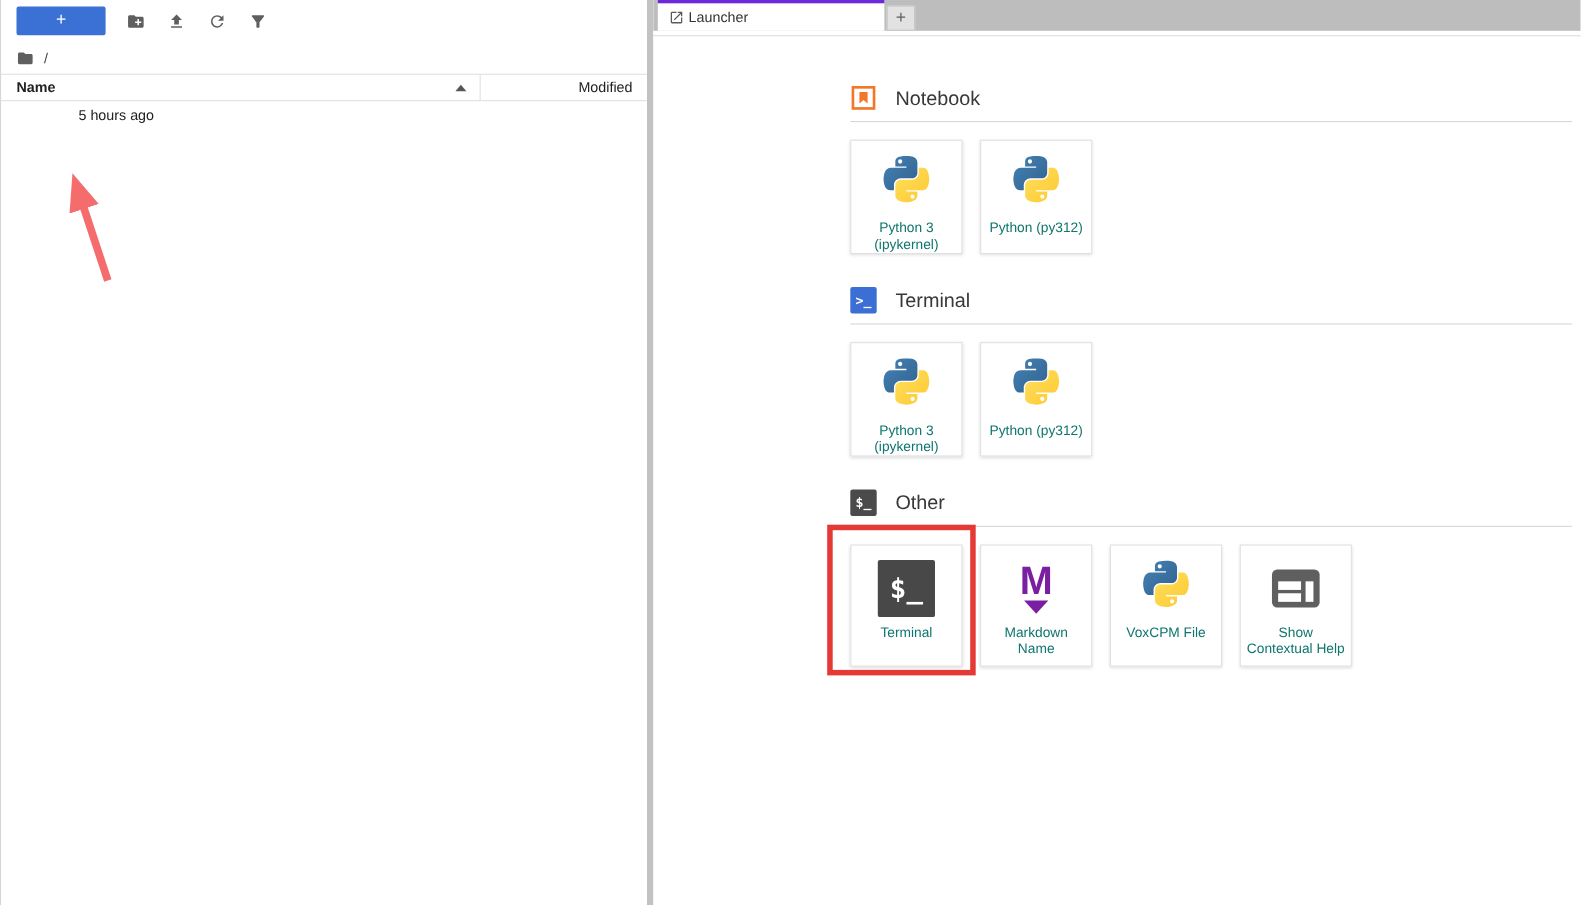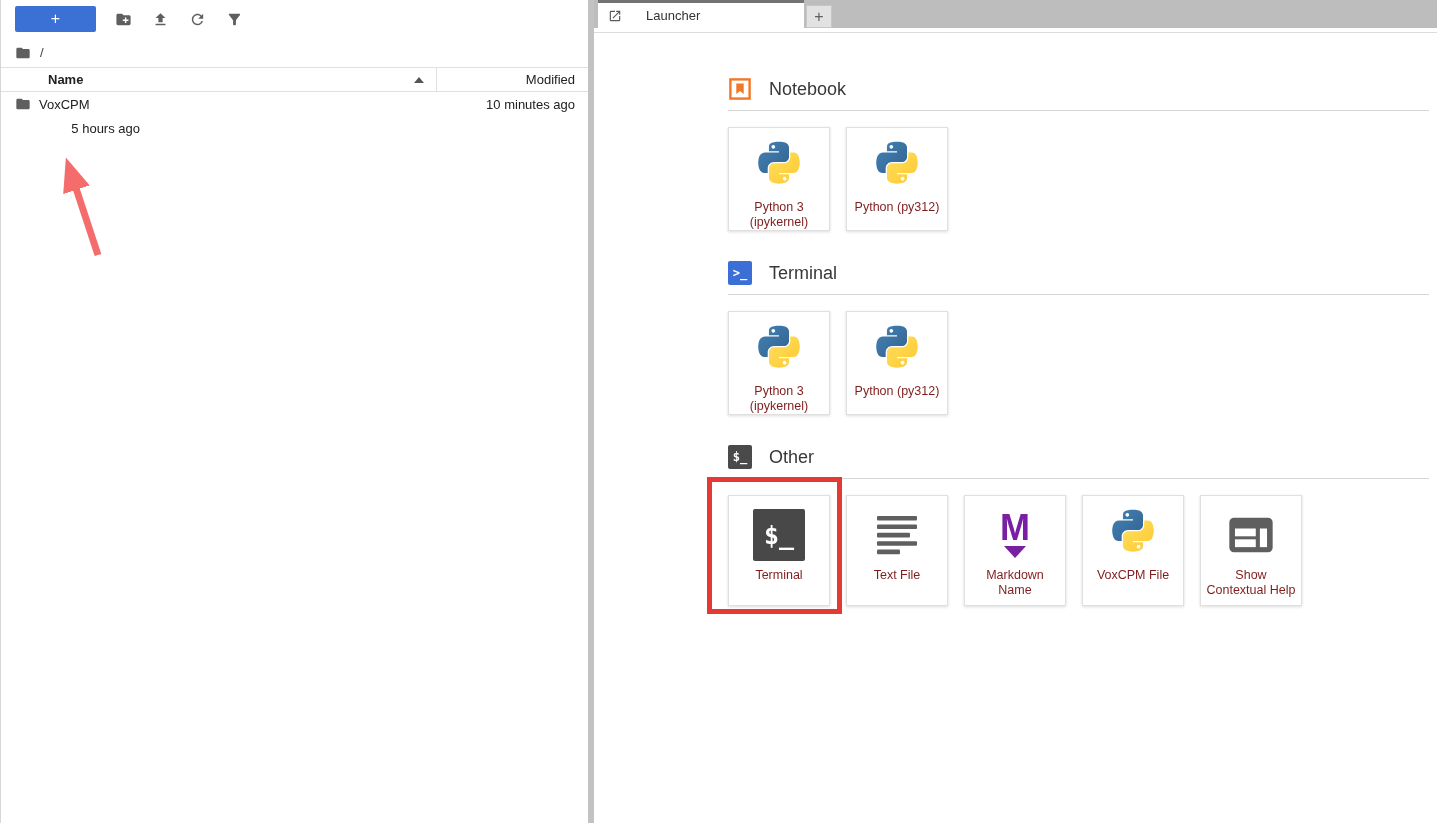--- a/index.html
+++ b/index.html
@@ -9,59 +9,59 @@
 
   
   .filebrowser { width:588px; height:823px; position:relative; background:#fff; border-left:1px solid #d7d7d7; flex:none; }
   .fb-toolbar { display:flex; align-items:center; height:38px; padding-left:14px; }
   .new-launcher-btn { width:81px; height:26px; background:#3b70d4; color:#fff; border:none; border-radius:2px;
       font-size:16px; line-height:26px; text-align:center; cursor:pointer; }
   .tool-btn { width:20px; height:20px; margin-left:17px; display:flex; align-items:center; justify-content:center; cursor:pointer; }
   .tool-btn svg { width:17px; height:17px; fill:#5f5f5f; }
   .fb-breadcrumb { display:flex; align-items:center; gap:9px; height:30px; padding-left:14px; border-bottom:1px solid #e0e0e0; font-size:13px; color:#424242; }
   .fb-breadcrumb svg { width:16px; height:16px; fill:#5f5f5f; }
-  .fb-header { display:flex; align-items:center; height:24px; border-bottom:1px solid #e0e0e0; font-size:13px;padding-left:33px; }
+  .fb-header { display:flex; align-items:center; height:24px; border-bottom:1px solid #e0e0e0; font-size:13px; }
   .col-name { flex:1; display:flex; align-items:center; padding-left:14px; min-width:0; }
   .col-mod  { width:152px; text-align:right; padding-right:13px; flex:none; }
   .fb-header .col-name { font-weight:bold; }
   .fb-header .col-mod { border-left:1px solid #e0e0e0; height:100%; line-height:23px; }
   .sort-asc { width:0; height:0; border-left:5px solid transparent; border-right:5px solid transparent;
       border-bottom:6px solid #565656; margin-left:auto; margin-right:12px; }
   .fb-row { display:flex; align-items:center; height:24px; font-size:13px; cursor:pointer; }
   .fb-row .col-name { gap:8px; }
   .fb-row svg { width:16px; height:16px; flex:none; }
   .row-icon-folder { fill:#5f5f5f; }
   .row-icon-file { fill:none; stroke:#5f5f5f; stroke-width:1.6; }
   .fb-annotation-svg { position:absolute; left:0; top:0; pointer-events:none; }
   .fb-annotation-text { position:absolute; left:128px; top:257px; font-size:25px; color:#f56c6c; white-space:nowrap; pointer-events:none; }
 
   
   .splitter { width:6px; background:#c2c2c2; flex:none; cursor:col-resize; }
 
   
   .main { flex:1; display:flex; flex-direction:column; min-width:0; background:#fff; }
   .tabbar { height:28px; background:#bdbdbd; display:flex; align-items:stretch; padding-left:4px; flex:none; }
-  .tab-active { width:206px; background:#fff; border-top:3px solid #737373; display:flex; align-items:center; gap:24px;
+  .tab-active { width:206px; background:#fff; border-top:3px solid #6d28d9; display:flex; align-items:center; gap:4px;
       padding:0 10px; font-size:13px; color:#333; cursor:pointer; }
   .tab-active svg { width:14px; height:14px; fill:#5a5a5a; flex:none; }
   .tab-add { width:26px; height:23px; margin:5px 0 0 2px; background:#e2e2e2; border:1px solid #c6c6c6;
       display:flex; align-items:center; justify-content:center; font-size:16px; color:#5f5f5f; cursor:pointer; }
   .top-strip { height:5px; border-bottom:1px solid #dcdcdc; flex:none; }
   .launcher-body { flex:1; padding:44px 8px 0 134px; overflow:hidden; }
 
-  .section { margin-bottom:30px; }
+  .section { margin-bottom:30px;margin-left:45px; }
   .section-header { display:flex; align-items:center; gap:17px; height:24px; }
   .section-title { font-size:18px; color:#383838; }
   .section-divider { border-bottom:1px solid #d7d7d7; margin-top:9px; }
   .cards { display:flex; gap:16px; margin-top:16px; }
   .card { width:102px; height:104px; background:#fff; border:1px solid #e0e0e0; box-shadow:0 1px 3px rgba(0,0,0,.14);
       display:flex; flex-direction:column; align-items:center; padding-top:13px; cursor:pointer; position:relative; }
   .section-other .card { height:111px; }
   .card-icon { width:52px; height:52px; display:flex; align-items:center; justify-content:center; flex:none; }
-  .card-label { margin-top:7px; font-size:12.5px; color:#7f1d1d; text-align:center; line-height:1.2; padding:0 3px; }
+  .card-label { margin-top:7px; font-size:12.5px; color:#0f766e; text-align:center; line-height:1.2; padding:0 3px; }
 
   .badge { display:flex; align-items:center; justify-content:center; border-radius:2px;
       font-family:"DejaVu Sans Mono", monospace; font-weight:bold; color:#fff; }
   .badge-console { width:24px; height:24px; background:#3b6fd6; font-size:12px; }
   .badge-other { width:24px; height:24px; background:#4a4a4a; font-size:12px; }
   .badge-terminal-big { width:52px; height:52px; background:#484848; font-size:25px; }
 
   .highlight-box { position:absolute; left:-22px; top:-19px; width:135px; height:137px;
       border:5px solid #e53935; pointer-events:none; z-index:5; }
 </style>
@@ -121,29 +121,20 @@
     </div>
 
     <div class="fb-header">
       <div class="col-name">
         <span>Name</span>
         <span class="sort-asc"></span>
       </div>
       <div class="col-mod">Modified</div>
     </div>
 
-    <div class="fb-row">
-      <div class="col-name">
-        <svg viewBox="0 0 24 24" class="row-icon-folder">
-            <path d="M10 4H4c-1.1 0-1.99.9-1.99 2L2 18c0 1.1.9 2 2 2h16c1.1 0 2-.9 2-2V8c0-1.1-.9-2-2-2h-8l-2-2z"></path>
-          </svg>
-        <span>VoxCPM</span>
-      </div>
-      <div class="col-mod">10 minutes ago</div>
-    </div>
 
     <div class="fb-row">
       <div class="col-mod">5 hours ago</div>
     </div>
 
     <svg class="fb-annotation-svg" width="588" height="823" viewBox="0 0 588 823">
       <defs>
         <marker id="redArrowHead" markerUnits="userSpaceOnUse" markerWidth="34" markerHeight="28" refX="24" refY="14" orient="auto">
           <polygon points="0 0, 34 14, 0 28" fill="#f56c6c"></polygon>
         </marker>
@@ -233,32 +224,20 @@
         <div class="cards">
 
           <div class="card">
             <div class="highlight-box"></div>
             <span class="card-icon">
               <span class="badge badge-terminal-big">$_</span>
               </span>
             <div class="card-label">Terminal</div>
           </div>
 
-          <div class="card">
-            <span class="card-icon">
-              <svg width="52" height="52" viewBox="0 0 52 52" fill="#5f5f5f">
-                <rect x="6" y="7" width="40" height="4.6" rx="1"></rect>
-                <rect x="6" y="15.4" width="40" height="4.6" rx="1"></rect>
-                <rect x="6" y="23.8" width="33" height="4.6" rx="1"></rect>
-                <rect x="6" y="32.2" width="40" height="4.6" rx="1"></rect>
-                <rect x="6" y="40.6" width="23" height="4.6" rx="1"></rect>
-              </svg>
-              </span>
-            <div class="card-label">Text File</div>
-          </div>
 
           <div class="card">
             <span class="card-icon">
               <svg width="52" height="52" viewBox="0 0 52 52">
                 <text x="26" y="31" text-anchor="middle" font-family="Liberation Sans, sans-serif" font-weight="bold" font-size="36" fill="#7b1fa2">M</text>
                 <polygon points="15,37 37,37 26,49" fill="#7b1fa2"></polygon>
               </svg>
               </span>
             <div class="card-label">Markdown Name</div>
           </div>

